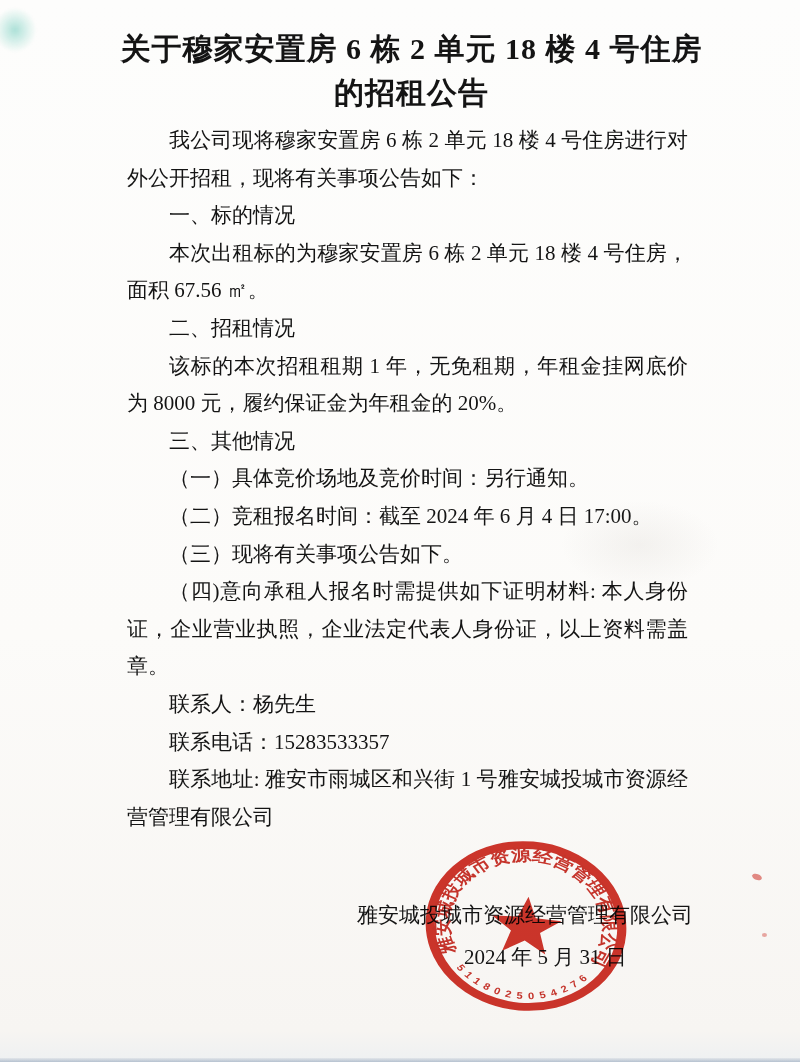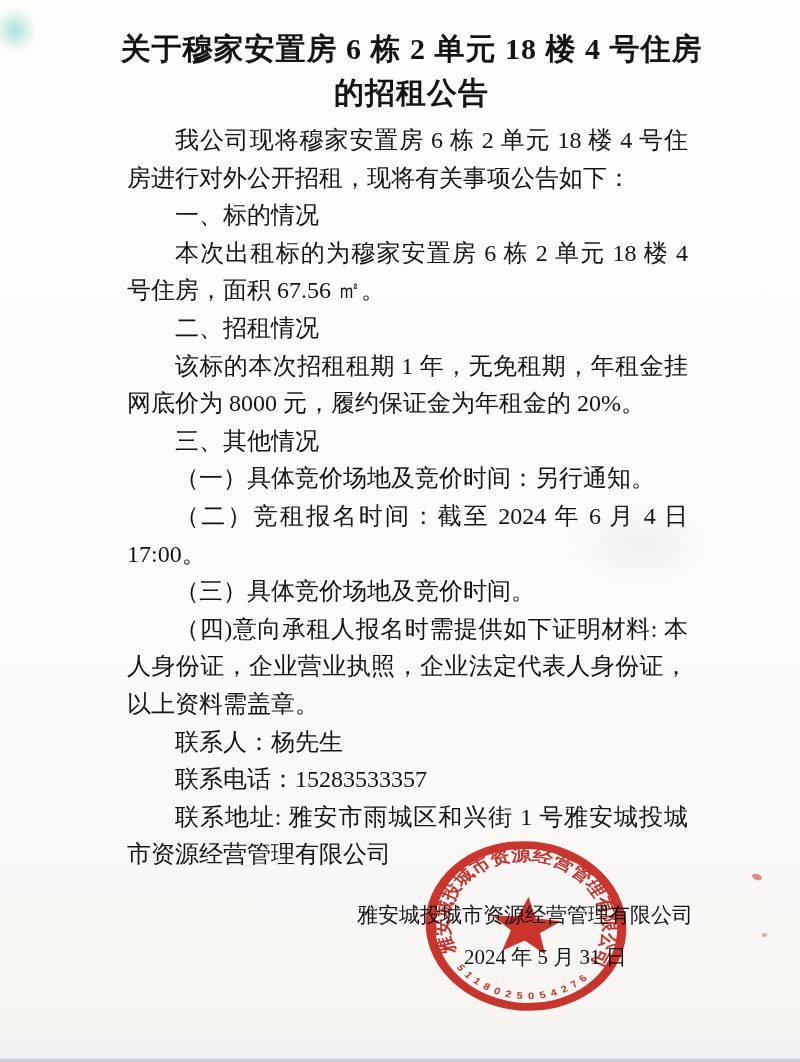--- a/index.html
+++ b/index.html
@@ -40,21 +40,21 @@
     padding-top:27px;
     text-align:center;
     font-size:30px; font-weight:700;
     line-height:44px;
     letter-spacing:1px;
   }
   .title span { display:block; }
   .body {
     margin-top:7px;
     padding:0 112px 0 104px;
-    font-size:24px;
+    font-size:21px;
     line-height:37.6px;
     text-align:justify;
   }
   .body p { text-indent:2em; }
   .sig-company {
     position:absolute; left:357px; top:901px;
     font-size:21px; z-index:1; white-space:nowrap;
   }
   .sig-date {
     position:absolute; left:464px; top:943px;
@@ -97,21 +97,21 @@
 
   <div class="body">
     <p>我公司现将穆家安置房 6 栋 2 单元 18 楼 4 号住房进行对外公开招租，现将有关事项公告如下：</p>
     <p>一、标的情况</p>
     <p>本次出租标的为穆家安置房 6 栋 2 单元 18 楼 4 号住房，面积 67.56 ㎡。</p>
     <p>二、招租情况</p>
     <p>该标的本次招租租期 1 年，无免租期，年租金挂网底价为 8000 元，履约保证金为年租金的 20%。</p>
     <p>三、其他情况</p>
     <p>（一）具体竞价场地及竞价时间：另行通知。</p>
     <p>（二）竞租报名时间：截至 2024 年 6 月 4 日 17:00。</p>
-    <p>（三）具体竞价场地及竞价时间。</p>
+    <p>（三）现将有关事项公告如下。</p>
     <p>（四)意向承租人报名时需提供如下证明材料: 本人身份证，企业营业执照，企业法定代表人身份证，以上资料需盖章。</p>
     <p>联系人：杨先生</p>
     <p>联系电话：15283533357</p>
     <p>联系地址: 雅安市雨城区和兴街 1 号雅安城投城市资源经营管理有限公司</p>
   </div>
 
   <div class="sig-company">雅安城投城市资源经营管理有限公司</div>
   <div class="sig-date">2024 年 5 月 31 日</div>
 
   <svg class="seal" viewBox="0 0 200 200" preserveAspectRatio="none">

